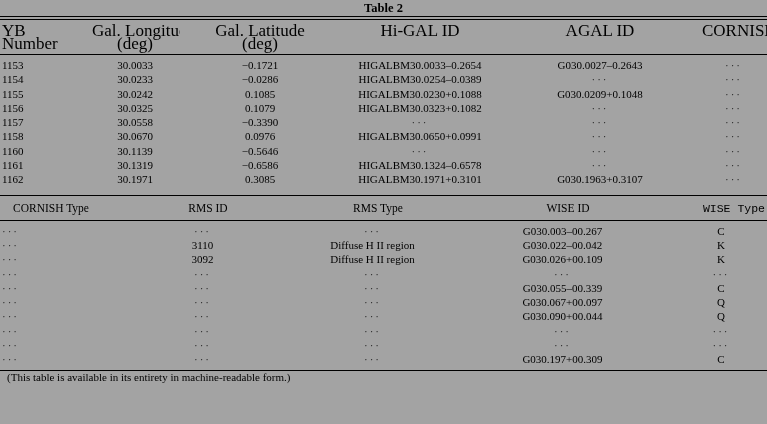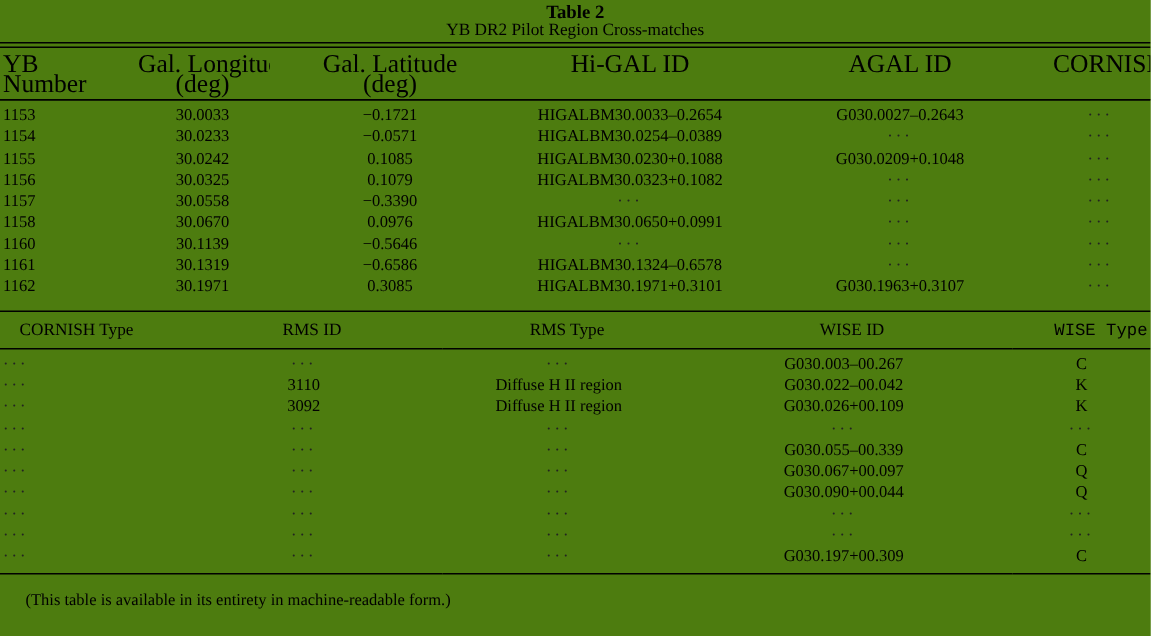--- a/index.html
+++ b/index.html
@@ -1,18 +1,18 @@
 <!DOCTYPE html>
 <html><head>
 <meta charset="utf-8">
 <style>
   * { box-sizing: border-box; }
   body { margin: 0; background: #fff; }
   .page {
-    width: 767px; height: 424px; background: #4d7c0f; color: #000;
+    width: 767px; height: 424px; background: #a3a3a3; color: #000;
     font-family: "Liberation Serif", "DejaVu Serif", serif;
     position: relative; overflow: hidden;
   }
   .title { text-align: center; font-weight: bold; font-size: 12.5px; line-height: 12px; padding-top: 2px; }
   .subtitle { text-align: center; font-size: 11.5px; line-height: 12px; }
   .double-rule { margin-top: 2px; height: 4px; border-top: 1px solid #000; border-bottom: 1px solid #000; }
   table { width: 767px; border-collapse: collapse; table-layout: fixed; }
   th, td { padding: 0 2px; font-weight: normal; overflow: hidden; white-space: nowrap; }
   .t1 th { vertical-align: top; border-bottom: 1px solid #000; padding-top: 4px; padding-bottom: 4px; font-size: 17px; line-height: 13px; }
   .t1 td, .t2 td { font-size: 11px; line-height: 14.3px; }
@@ -29,28 +29,27 @@
   .t2 th { font-size: 11.5px; line-height: 13px; border-bottom: 1px solid #000; padding-top: 6px; padding-bottom: 5px; padding-left: 13px; }
   .t2 tbody tr:first-child td { padding-top: 3px; }
   .t2 tbody tr:last-child td { padding-bottom: 3px; }
   .t2 th:nth-child(1), .t2 td:nth-child(1) { text-align: left; }
   .t2 th:nth-child(2), .t2 td:nth-child(2),
   .t2 th:nth-child(3), .t2 td:nth-child(3),
   .t2 th:nth-child(4), .t2 td:nth-child(4) { text-align: center; }
   .t2 th:nth-child(5) { text-align: right; font-family: Liberation Mono, monospace; }
   .t2 td:nth-child(5) { text-align: center; }
   .dots { letter-spacing: 2px; color: #222; }
-  .note { font-size: 11px; line-height: 12px; margin-top: 11px; padding-left: 17px; }
+  .note { font-size: 11px; line-height: 12px; padding-left: 7px; }
 </style>
 </head>
 <body>
 
 <div class="page">
   <div class="title">Table 2</div>
-  <div class="subtitle">YB DR2 Pilot Region Cross-matches</div>
   <div class="double-rule"></div>
 
   <table class="t1">
     <colgroup>
       <col style="width:90px">
         <col style="width:90px">
         <col style="width:160px">
       <col style="width:160px">
         <col style="width:200px">
         <col style="width:67px">
@@ -88,21 +87,21 @@
         <td>1153</td>
         <td>30.0033</td>
         <td>−0.1721</td>
         <td>HIGALBM30.0033–0.2654</td>
         <td>G030.0027–0.2643</td>
         <td class="dots">···</td>
       </tr>
       <tr>
         <td>1154</td>
         <td>30.0233</td>
-        <td>−0.0571</td>
+        <td>−0.0286</td>
         <td>HIGALBM30.0254–0.0389</td>
         <td class="dots">···</td>
         <td class="dots">···</td>
       </tr>
       <tr>
         <td>1155</td>
         <td>30.0242</td>
         <td>0.1085</td>
         <td>HIGALBM30.0230+0.1088</td>
         <td>G030.0209+0.1048</td>

